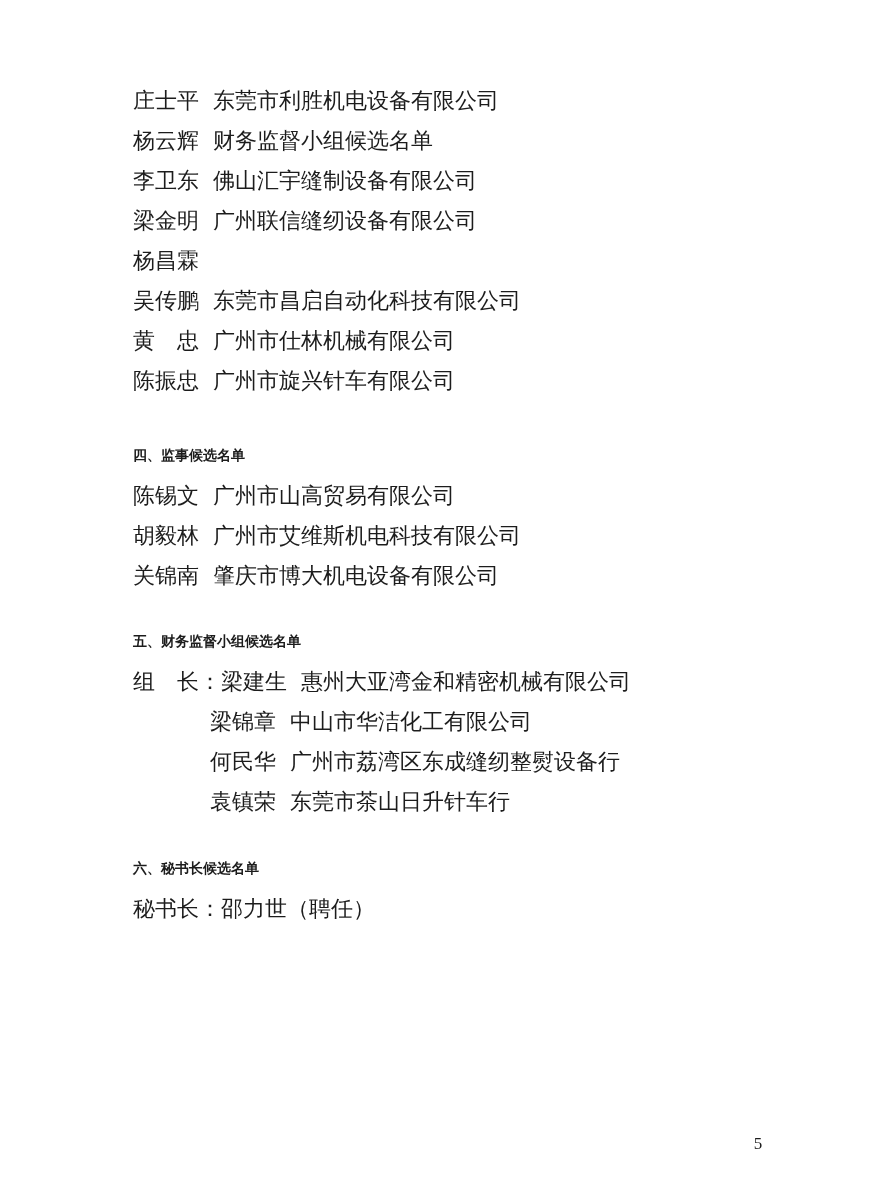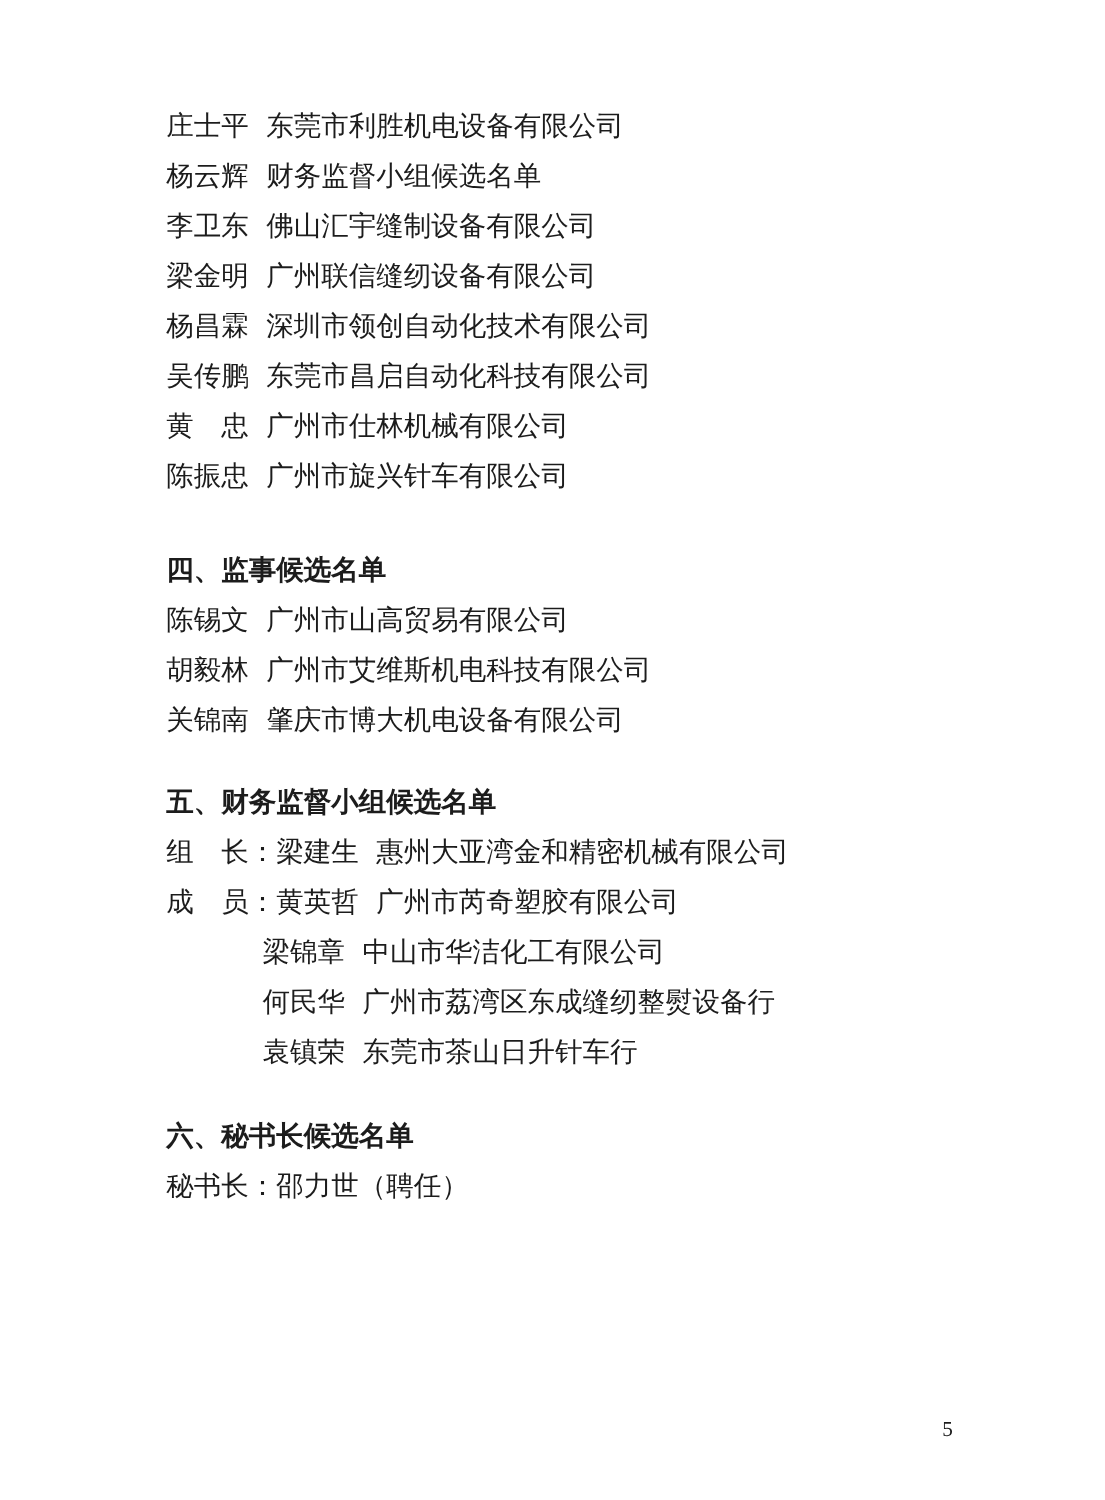--- a/index.html
+++ b/index.html
@@ -42,21 +42,21 @@
     flex: none;
   }
   .cell-company {
     display: inline-block;
     margin-top: 26px;
   }
   .heading {
     font-weight: bold;
     height: 40px;
     line-height: 40px;
-    font-size: 22px;
+    font-size: 14px;
     white-space: nowrap;
   }
   .gap-s4 { margin-top: 35px; }
   .gap-s5 { margin-top: 26px; }
   .gap-s6 { margin-top: 27px; }
   .page-number {
     position: absolute;
     left: 748px;
     top: 1134px;
     width: 20px;
@@ -84,21 +84,20 @@
       <div class="row">
         <span class="cell-name">李卫东</span>
         <span class="cell-company">佛山汇宇缝制设备有限公司</span>
       </div>
       <div class="row">
         <span class="cell-name">梁金明</span>
         <span class="cell-company">广州联信缝纫设备有限公司</span>
       </div>
       <div class="row">
         <span class="cell-name">杨昌霖</span>
-        <span class="cell-company">深圳市领创自动化技术有限公司</span>
       </div>
       <div class="row">
         <span class="cell-name">吴传鹏</span>
         <span class="cell-company">东莞市昌启自动化科技有限公司</span>
       </div>
       <div class="row">
         <span class="cell-name">黄　忠</span>
         <span class="cell-company">广州市仕林机械有限公司</span>
       </div>
       <div class="row">
@@ -124,25 +123,20 @@
     </section>
 
     <section>
       <div class="heading gap-s5">五、财务监督小组候选名单</div>
       <div class="row">
         <span class="cell-role">组　长：</span>
         <span class="cell-name">梁建生</span>
         <span class="cell-company">惠州大亚湾金和精密机械有限公司</span>
       </div>
       <div class="row">
-        <span class="cell-role">成　员：</span>
-        <span class="cell-name">黄英哲</span>
-        <span class="cell-company">广州市芮奇塑胶有限公司</span>
-      </div>
-      <div class="row">
         <span class="cell-role"></span>
         <span class="cell-name">梁锦章</span>
         <span class="cell-company">中山市华洁化工有限公司</span>
       </div>
       <div class="row">
         <span class="cell-role"></span>
         <span class="cell-name">何民华</span>
         <span class="cell-company">广州市荔湾区东成缝纫整熨设备行</span>
       </div>
       <div class="row">

